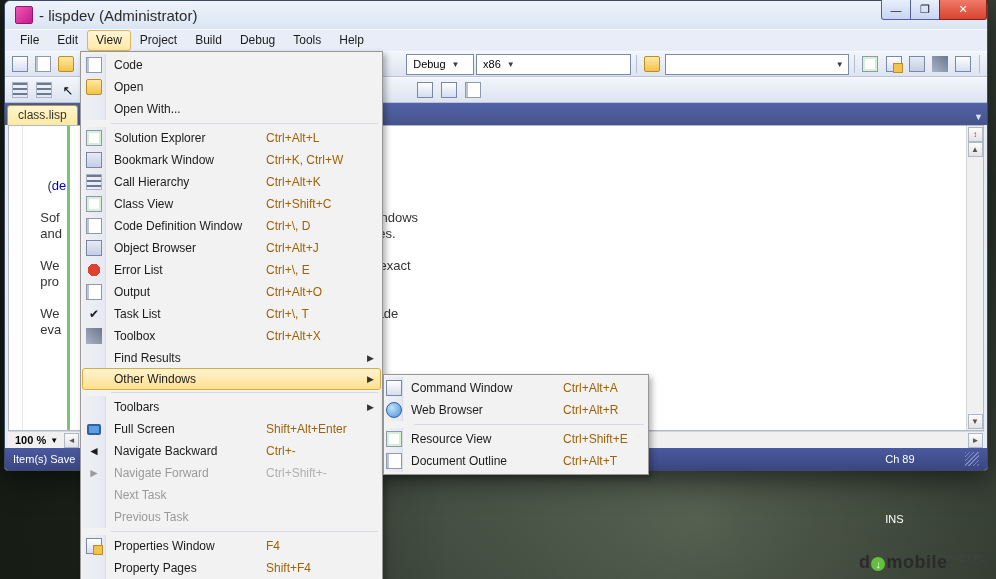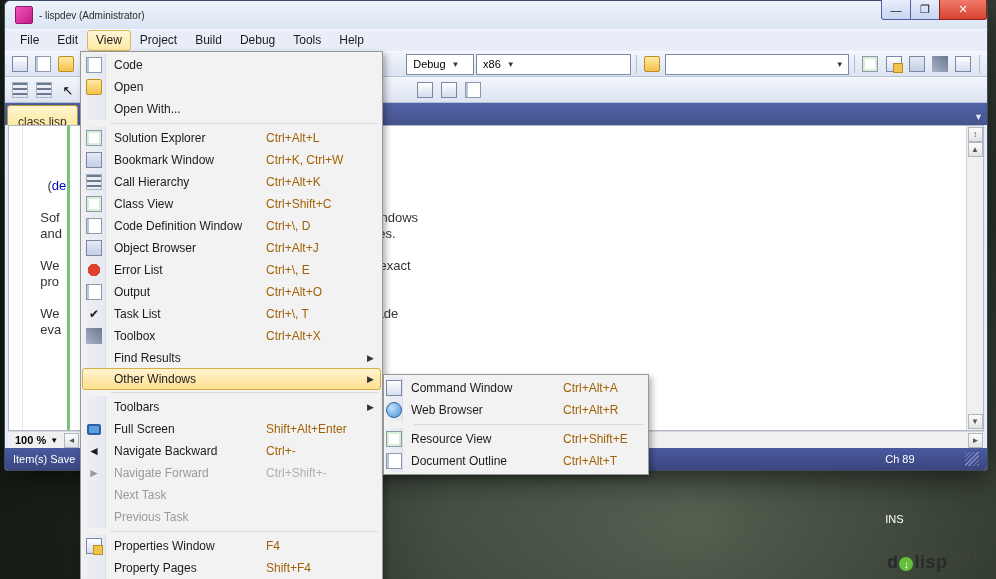--- a/index.html
+++ b/index.html
@@ -20,21 +20,21 @@
 }
 
 
 .titlebar {
   height: 28px; background: linear-gradient(#eef3fb, #dbe5f3);
   border-radius: 6px 6px 0 0; display: flex; align-items: center; padding: 0 4px;
   position: relative;
 }
 .titlebar .appicon { width: 18px; height: 18px; margin: 0 6px;
   background: linear-gradient(135deg,#f356b8,#c41a8c); border: 1px solid #93186b; border-radius: 2px; }
-.titlebar .title { font-size: 10px; color: #2b2b2b; }
+.titlebar .title { font-size: 15px; color: #2b2b2b; }
 .winctrls { position: absolute; right: 0; top: -1px; display: flex; }
 .winbtn { width: 30px; height: 20px; border: 1px solid #5260a0; border-top: none;
   display: flex; align-items: center; justify-content: center;
   background: linear-gradient(#e8eefc,#c8d6f2); margin-left: -1px; font-size: 11px; color: #1b1b1b; }
 .winbtn.min { border-bottom-left-radius: 3px; }
 .winbtn.close { width: 48px; border-bottom-right-radius: 3px;
   background: linear-gradient(#f07a6a,#d8432f); border-color: #8a2418; color: #fff; }
 
 
 .menubar { height: 22px; background: #e9edf7; border-top: 1px solid #f6f9ff;
@@ -47,21 +47,21 @@
   border-bottom: 1px solid #b9c3d7; display: flex; align-items: center; padding: 2px 4px; height: 26px; gap: 2px; }
 .tbtn { width: 22px; height: 22px; display: flex; align-items: center; justify-content: center;
   border: 1px solid transparent; border-radius: 3px; }
 .tsep { width: 1px; height: 18px; background: #b5bfd3; margin: 0 3px; }
 .combo { height: 21px; background: #fff; border: 1px solid #7a8aa6; display: flex; align-items: center;
   font-size: 11px; padding: 0 4px 0 6px; gap: 6px; }
 .combo .arrow { color: #3a3a3a; font-size: 8px; }
 
 
 .docstrip { height: 22px; background: linear-gradient(#5262a7,#46548c); display: flex; align-items: flex-end; padding-left: 2px; }
-.tab { height: 20px; padding: 9px 10px; font-size: 12px; color: #333;
+.tab { height: 20px; padding: 2px 10px; font-size: 12px; color: #333;
   background: linear-gradient(#fff5d0,#ffe9a0); border: 1px solid #b59b4a; border-bottom: none;
   border-radius: 3px 3px 0 0; position: relative; box-shadow: 0 -1px 3px rgba(0,0,0,0.15);}
 .tab::after { content: "▼"; font-size: 7px; color: #6d5a20; position: absolute; right: -12px; top: 6px; }
 .docstripR { margin-left: auto; margin-right: 4px; color: #dde4ff; font-size: 9px; padding-bottom: 3px; }
 
 
 .editor { flex: 1; display: flex; background: #fff; border: 1px solid #b0b9cc; margin: 0 3px;
   font-family: Consolas, "Courier New", monospace; font-size: 13px; color: #333; position: relative; overflow: hidden; }
 .gutter { width: 14px; min-width: 14px; background: #fefefe; border-right: 1px solid #e4e8f0; }
 .editContent { padding: 4px 10px; white-space: pre; line-height: 16px; flex: 1; }
@@ -441,14 +441,14 @@
           <span class="ic ic-doc"></span>
         </div>
         <div class="dmlabel">Document Outline</div>
         <div class="dmshort">Ctrl+Alt+T</div>
       </div>
     </div>
 
 </div>
 
 <div class="watermark">
-  <span>d</span><span class="arrow">↓</span><span>lisp</span><span class="sub">.NET.PL</span>
+  <span>d</span><span class="arrow">↓</span><span>mobile</span><span class="sub">.NET.PL</span>
 </div>
 
 </body></html>

